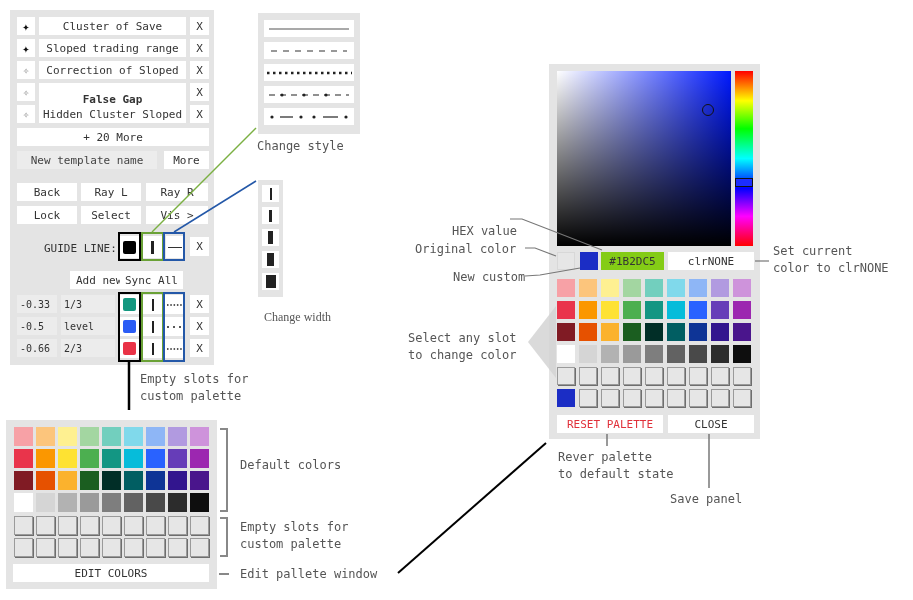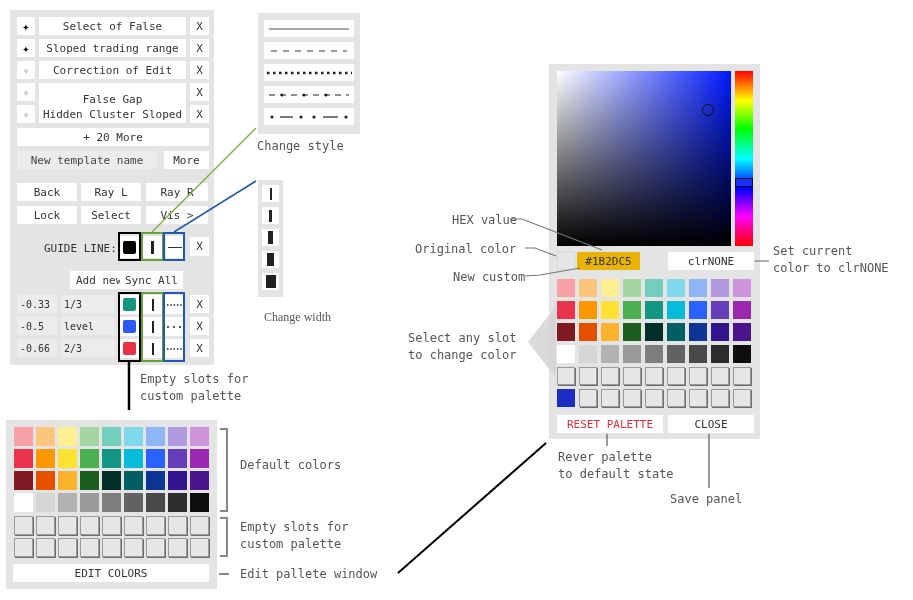--- a/index.html
+++ b/index.html
@@ -19,36 +19,36 @@
 </style>
 </head>
 <body>
 
 <div class="panel" style="left:10px;top:10px;width:204px;height:355px;"></div>
 
 <div id="tpl-rows">
     <div class="btn" style="left:17px;top:17px;width:18px;height:18px;">
       <span style="font-size:13px;color:#111;">✦</span>
     </div>
-    <div class="btn" style="left:39px;top:17px;width:147px;height:18px;">Select of False</div>
+    <div class="btn" style="left:39px;top:17px;width:147px;height:18px;">Cluster of Save</div>
     <div class="btn" style="left:190px;top:17px;width:19px;height:18px;">X</div>
     <div class="btn" style="left:17px;top:39px;width:18px;height:18px;">
       <span style="font-size:13px;color:#111;">✦</span>
     </div>
     <div class="btn" style="left:39px;top:39px;width:147px;height:18px;">Sloped trading range</div>
     <div class="btn" style="left:190px;top:39px;width:19px;height:18px;">X</div>
     <div class="btn" style="left:17px;top:61px;width:18px;height:18px;">
       <span style="font-size:11px;color:#888;">✧</span>
     </div>
-    <div class="btn" style="left:39px;top:61px;width:147px;height:18px;">Correction of Edit</div>
+    <div class="btn" style="left:39px;top:61px;width:147px;height:18px;">Correction of Sloped</div>
     <div class="btn" style="left:190px;top:61px;width:19px;height:18px;">X</div>
     <div class="btn" style="left:17px;top:83px;width:18px;height:18px;">
       <span style="font-size:11px;color:#888;">✧</span>
     </div>
-    <div class="btn" style="left:39px;top:83px;width:147px;height:32px;">False Gap</div>
+    <div class="btn" style="left:39px;top:83px;width:147px;height:32px;font-weight:bold;">False Gap</div>
     <div class="btn" style="left:190px;top:83px;width:19px;height:18px;">X</div>
     <div class="btn" style="left:17px;top:105px;width:18px;height:18px;">
       <span style="font-size:11px;color:#888;">✧</span>
     </div>
     <div class="btn" style="left:39px;top:105px;width:147px;height:18px;">Hidden Cluster Sloped</div>
     <div class="btn" style="left:190px;top:105px;width:19px;height:18px;">X</div>
   </div>
 
 <div class="btn" style="left:17px;top:128px;width:192px;height:18px;">+ 20 More</div>
 <div class="btn gray" style="left:17px;top:151px;width:140px;height:18px;color:#444;">New template name</div>
@@ -262,21 +262,21 @@
 <div class="panel" style="left:549px;top:64px;width:211px;height:375px;"></div>
 <div class="abs" style="left:557px;top:71px;width:174px;height:175px;background:linear-gradient(to top,#000,rgba(0,0,0,0)),linear-gradient(to right,#fff,rgba(255,255,255,0)),#0019ff;">
   <div class="abs" style="left:145px;top:33px;width:12px;height:12px;border:1.5px solid #111;border-radius:50%;"></div>
 </div>
 <div class="abs" style="left:735px;top:71px;width:18px;height:175px;background:linear-gradient(to bottom,#ff0000 0%,#ffff00 17%,#00ff00 33%,#00ffff 50%,#0000ff 67%,#ff00ff 83%,#ff0000 100%);">
   <div class="abs" style="left:0;top:107px;width:18px;height:9px;border:1px solid #111;background:#1b2dff;"></div>
 </div>
 
 <div class="abs" style="left:557px;top:252px;width:18px;height:18px;background:#e6e6e6;border:1px solid #d8d8d8;" title="#E6E6E6"></div>
 <div class="abs" style="left:580px;top:252px;width:18px;height:18px;background:#1B2DC5;"></div>
-<div class="btn gray" style="left:577px;top:252px;width:63px;height:18px;background:#eab308;">#1B2DC5</div>
+<div class="btn gray" style="left:601px;top:252px;width:63px;height:18px;background:#84cc16;">#1B2DC5</div>
 <div class="btn" style="left:668px;top:252px;width:86px;height:18px;">clrNONE</div>
 
 <div id="editor-grid">
     <div class="sw" style="left:557px;top:279px;background:#F7A1A6;width:18px;height:18px;"></div>
     <div class="sw" style="left:579px;top:279px;background:#FCC57C;width:18px;height:18px;"></div>
     <div class="sw" style="left:601px;top:279px;background:#FEF091;width:18px;height:18px;"></div>
     <div class="sw" style="left:623px;top:279px;background:#A3D6A1;width:18px;height:18px;"></div>
     <div class="sw" style="left:645px;top:279px;background:#72CFBE;width:18px;height:18px;"></div>
     <div class="sw" style="left:667px;top:279px;background:#80D9EB;width:18px;height:18px;"></div>
     <div class="sw" style="left:689px;top:279px;background:#8EB6F6;width:18px;height:18px;"></div>
@@ -325,21 +325,21 @@
     <div class="empty" style="left:645px;top:389px;width:18px;height:18px;"></div>
     <div class="empty" style="left:667px;top:389px;width:18px;height:18px;"></div>
     <div class="empty" style="left:689px;top:389px;width:18px;height:18px;"></div>
     <div class="empty" style="left:711px;top:389px;width:18px;height:18px;"></div>
     <div class="empty" style="left:733px;top:389px;width:18px;height:18px;"></div>
   </div>
 
 <div class="btn" style="left:557px;top:415px;width:106px;height:18px;color:#e0303a;">RESET PALETTE</div>
 <div class="btn" style="left:668px;top:415px;width:86px;height:18px;">CLOSE</div>
 
-<div class="note" style="left:452px;top:212px;">HEX value</div>
+<div class="note" style="left:452px;top:223px;">HEX value</div>
 <div class="note" style="left:415px;top:241px;">Original color</div>
 <div class="note" style="left:453px;top:269px;">New custom</div>
 <div class="note" style="left:408px;top:330px;">Select any slot
 to change color</div>
 <div class="note" style="left:773px;top:243px;">Set current
 color to clrNONE</div>
 <div class="note" style="left:558px;top:449px;">Rever palette
 to default state</div>
 <div class="note" style="left:670px;top:491px;">Save panel</div>
 

